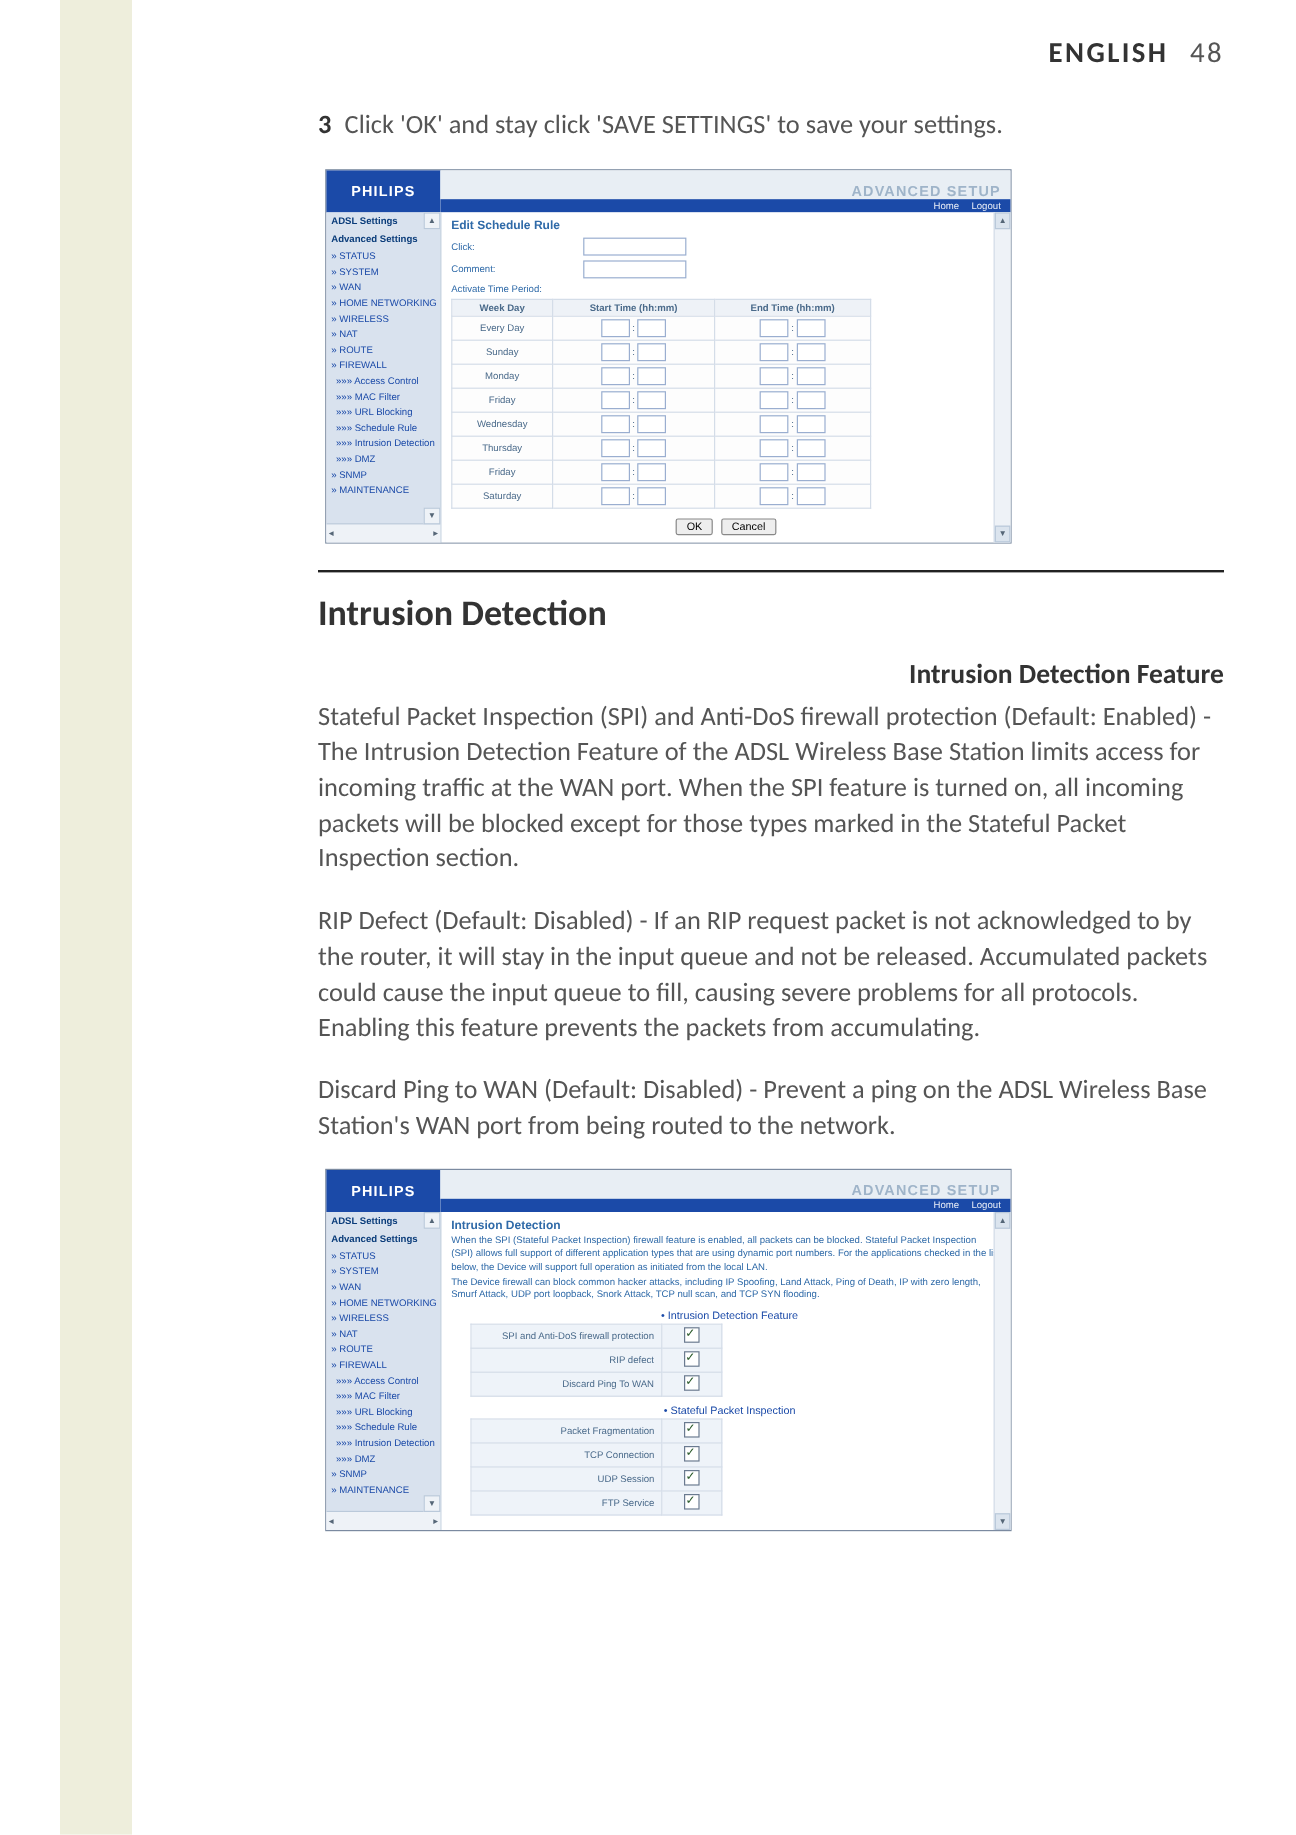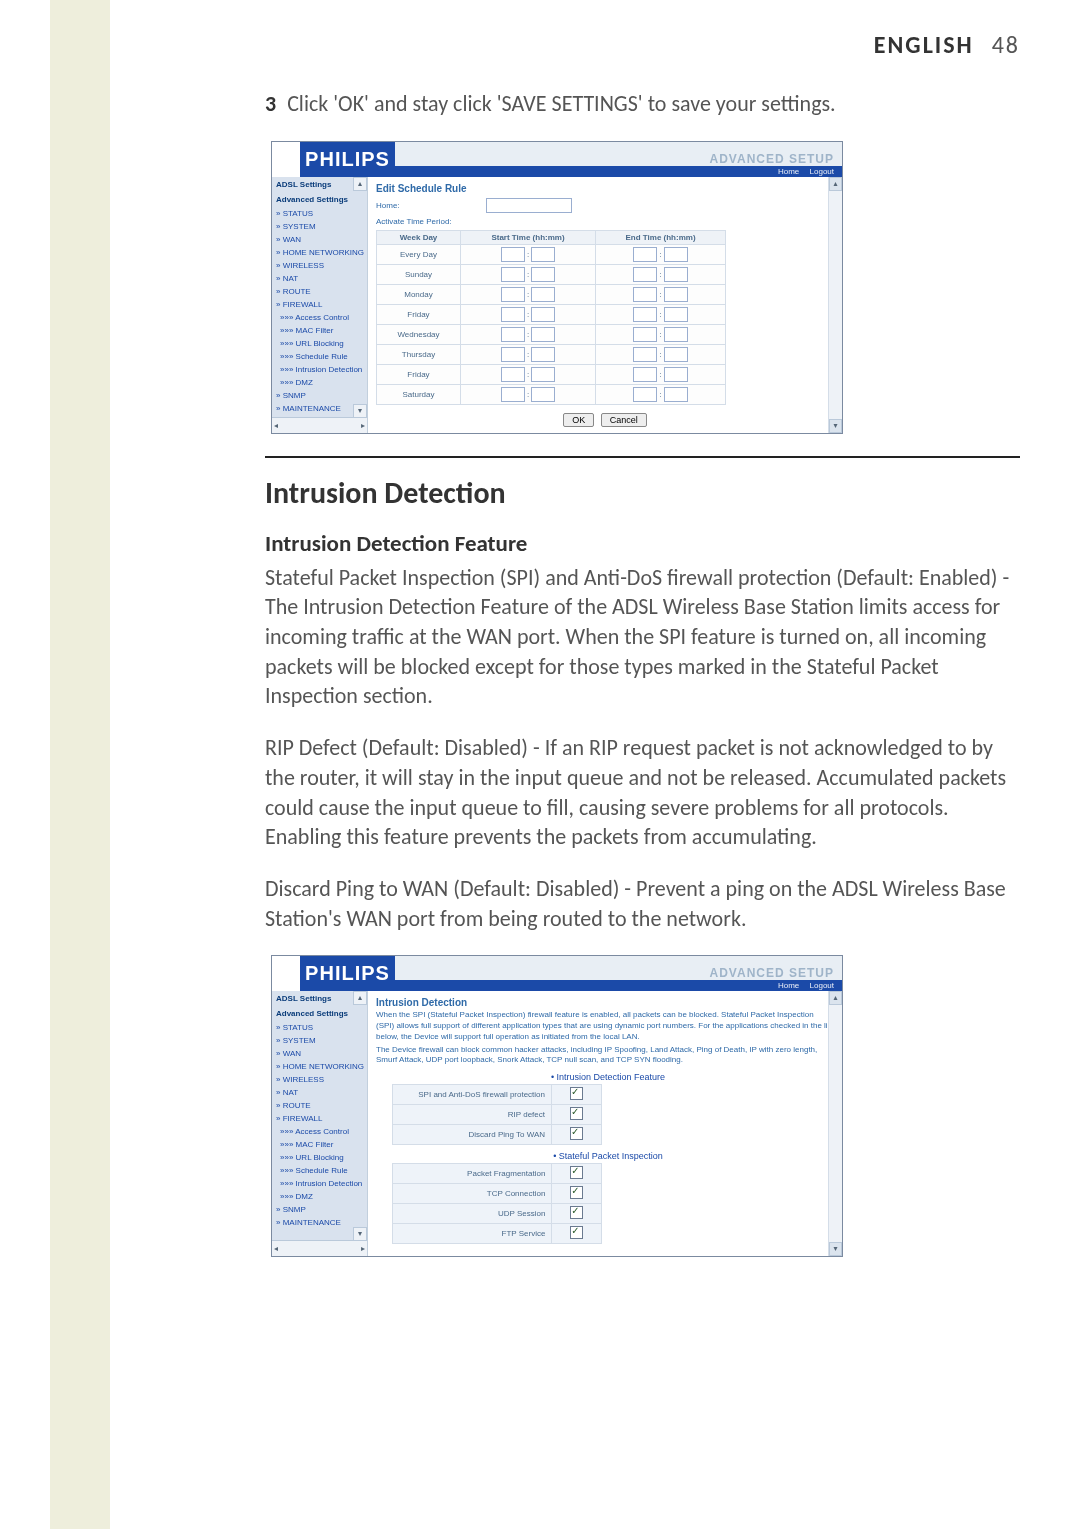--- a/index.html
+++ b/index.html
@@ -23,39 +23,39 @@
   }
   .header-line .lang { font-weight:700; color:#333; margin-right:18px; }
   .header-line .pg { color:#555; font-weight:400; }
 
   .body-text { font-size:22px; line-height:1.35; color:#555; }
   .body-text .step-num { font-weight:700; color:#333; margin-right:6px; }
 
   hr.section-rule { border:none; border-top:2px solid #222; margin:22px 0 16px 0; }
 
   .section-title { font-size:30px; font-weight:700; color:#333; margin:6px 0 18px; }
-  .subsection-title { font-size:23px; font-weight:700; color:#333; margin:0 0 6px 0; }
+  .subsection-title { font-size:23px; font-weight:700; color:#333; margin:0 0 6px 0;text-align:right; }
 
   
   .router-shot {
     width:570px; margin:12px 0 0 6px;
     border:1px solid #7b8aa0;
     font-family: Verdana, Arial, sans-serif;
     font-size:9px; color:#1a5a8a;
     background:#fff;
     position:relative;
   }
   .router-top {
     height:35px; display:flex;
     align-items:stretch;
   }
   .brand-cell {
     width:95px; background:#1b4aa8; color:#fff;
     display:flex; align-items:center; justify-content:center;
-    font-weight:700; font-size:20px; letter-spacing:1px;margin-left:28px;
+    font-weight:700; font-size:12px; letter-spacing:1px;
   }
   .banner {
     flex:1; position:relative;
     background:#e8eef4;
     display:flex; flex-direction:column; align-items:flex-end; justify-content:flex-end;
   }
   .banner-title {
     color:#9fb4c9; font-size:12px; font-weight:700; letter-spacing:1px;
     padding:2px 8px 0 0;
   }
@@ -207,21 +207,25 @@
             <span>▸</span>
           </div>
       </div>
       <div class="content">
         <div class="vscroll">
           <div class="arr">▴</div>
           <div class="arr bot">▾</div>
         </div>
         <div class="ctitle">Edit Schedule Rule</div>
         <div class="fld-row">
-          <span class="lbl">Home:</span>
+          <span class="lbl">Click:</span>
+          <input type="text" style="">
+        </div>
+        <div class="fld-row">
+          <span class="lbl">Comment:</span>
           <input type="text" style="">
         </div>
         <div class="fld-row">
           <span class="lbl" style="width:auto">Activate Time Period:</span>
         </div>
         <table class="sched">
           <tbody>
               <tr>
             <th>Week Day</th>
             <th>Start Time (hh:mm)</th>

